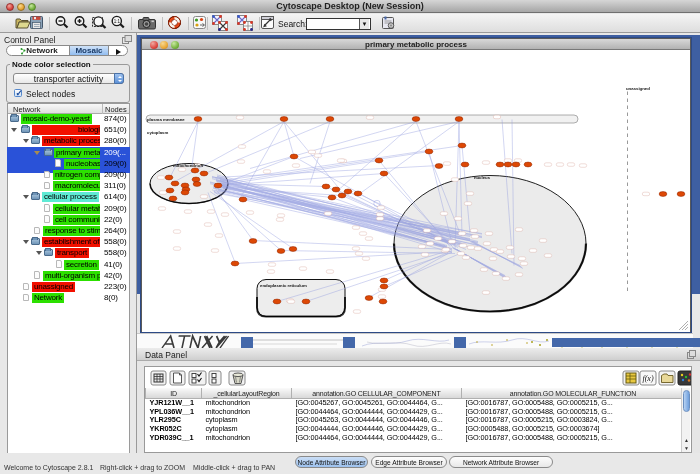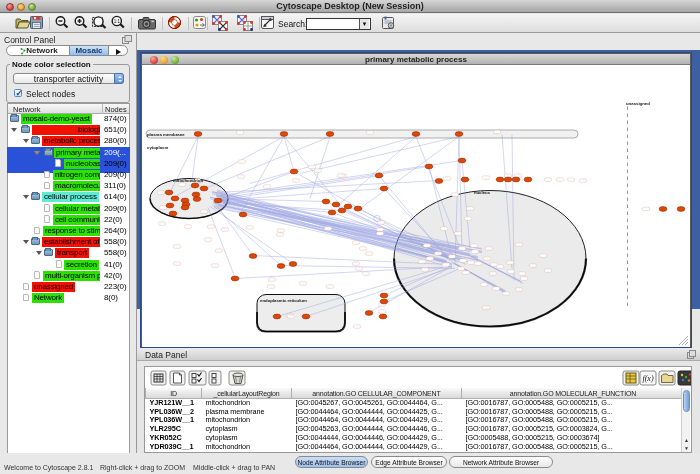--- a/index.html
+++ b/index.html
@@ -42,21 +42,21 @@
 .trow{left:0;}
 .exp{position:absolute;top:3.5px;width:0;height:0;border-top:4px solid #555;border-left:3px solid transparent;border-right:3px solid transparent;}
 .fold{position:absolute;top:1.5px;width:9px;height:7px;background:linear-gradient(#a8c4dc,#6f95b8);border:1px solid #4a6b8c;border-radius:1px;}
 .fold:before{content:"";position:absolute;left:0px;top:-2px;width:4px;height:2px;background:#6f95b8;border:1px solid #4a6b8c;border-bottom:none;border-radius:1px 1px 0 0;}
 .fil{position:absolute;top:1px;width:5.5px;height:7.5px;background:#fcfcfc;border:1px solid #b8b8b8;border-radius:0 2px 0 0;}
 .tlab{position:absolute;top:0.5px;font-size:8px;letter-spacing:-0.18px;line-height:10px;color:#000;padding:0 2px;white-space:nowrap;overflow:hidden;}
 .tcount{position:absolute;left:97px;top:0.5px;font-size:8px;letter-spacing:-0.1px;line-height:10px;color:#000;white-space:nowrap;}
 
 #treerows{position:absolute;left:7px;top:70px;width:123px;height:353px;overflow:hidden;}
 
-#mdi{left:137px;top:50px;width:563px;height:259px;background:#3e5fa2;}
+#mdi{left:137px;top:35px;width:563px;height:259px;background:#3e5fa2;}
 #netwin{position:absolute;left:4px;top:3px;width:550px;height:294px;background:#fff;border:1px solid #5a5a5a;box-shadow:0 0 0 1px #2d4a85;}
 #nettitle{position:absolute;left:0;top:0;width:100%;height:11px;background:linear-gradient(#d8d8d8,#b2b2b2);border-bottom:1px solid #787878;}
 #nettitle .tl{position:absolute;top:1.5px;width:8px;height:8px;border-radius:50%;}
 #nettext{width:100%;text-align:center;font-size:8px;font-weight:bold;color:#222;line-height:11px;}
 #netcanvas{position:absolute;left:0;top:12px;width:548px;height:281px;background:#fff;overflow:hidden;}
 
 #strip{position:absolute;left:0px;top:298px;width:556px;height:17px;background:#fbfbfb;border-top:1px solid #c8c8c8;}
 
 #dpanel{left:137px;top:348px;width:563px;height:105px;background:#e6e6e6;}
 #dphead{position:absolute;left:0;top:0;width:100%;height:13px;background:linear-gradient(#ececec,#cfcfcf);border-bottom:1px solid #aaa;}
@@ -726,26 +726,20 @@
               <th>annotation.GO CELLULAR_COMPONENT</th>
               <th>annotation.GO MOLECULAR_FUNCTION</th>
             </tr>
         <tr>
               <td class="c1">YJR121W__1</td>
               <td class="c2">mitochondrion</td>
               <td class="c3">[GO:0045267, GO:0045261, GO:0044464, G...</td>
               <td class="c4">[GO:0016787, GO:0005488, GO:0005215, G...</td>
             </tr>
             <tr>
-              <td class="c1">YPL036W__2</td>
-              <td class="c2">plasma membrane</td>
-              <td class="c3">[GO:0044464, GO:0044444, GO:0044425, G...</td>
-              <td class="c4">[GO:0016787, GO:0005488, GO:0005215, G...</td>
-            </tr>
-            <tr>
               <td class="c1">YPL036W__1</td>
               <td class="c2">mitochondrion</td>
               <td class="c3">[GO:0044464, GO:0044444, GO:0044429, G...</td>
               <td class="c4">[GO:0016787, GO:0005488, GO:0005215, G...</td>
             </tr>
             <tr>
               <td class="c1">YLR295C</td>
               <td class="c2">cytoplasm</td>
               <td class="c3">[GO:0045263, GO:0044444, GO:0044446, G...</td>
               <td class="c4">[GO:0016787, GO:0005215, GO:0003824, G...</td>

